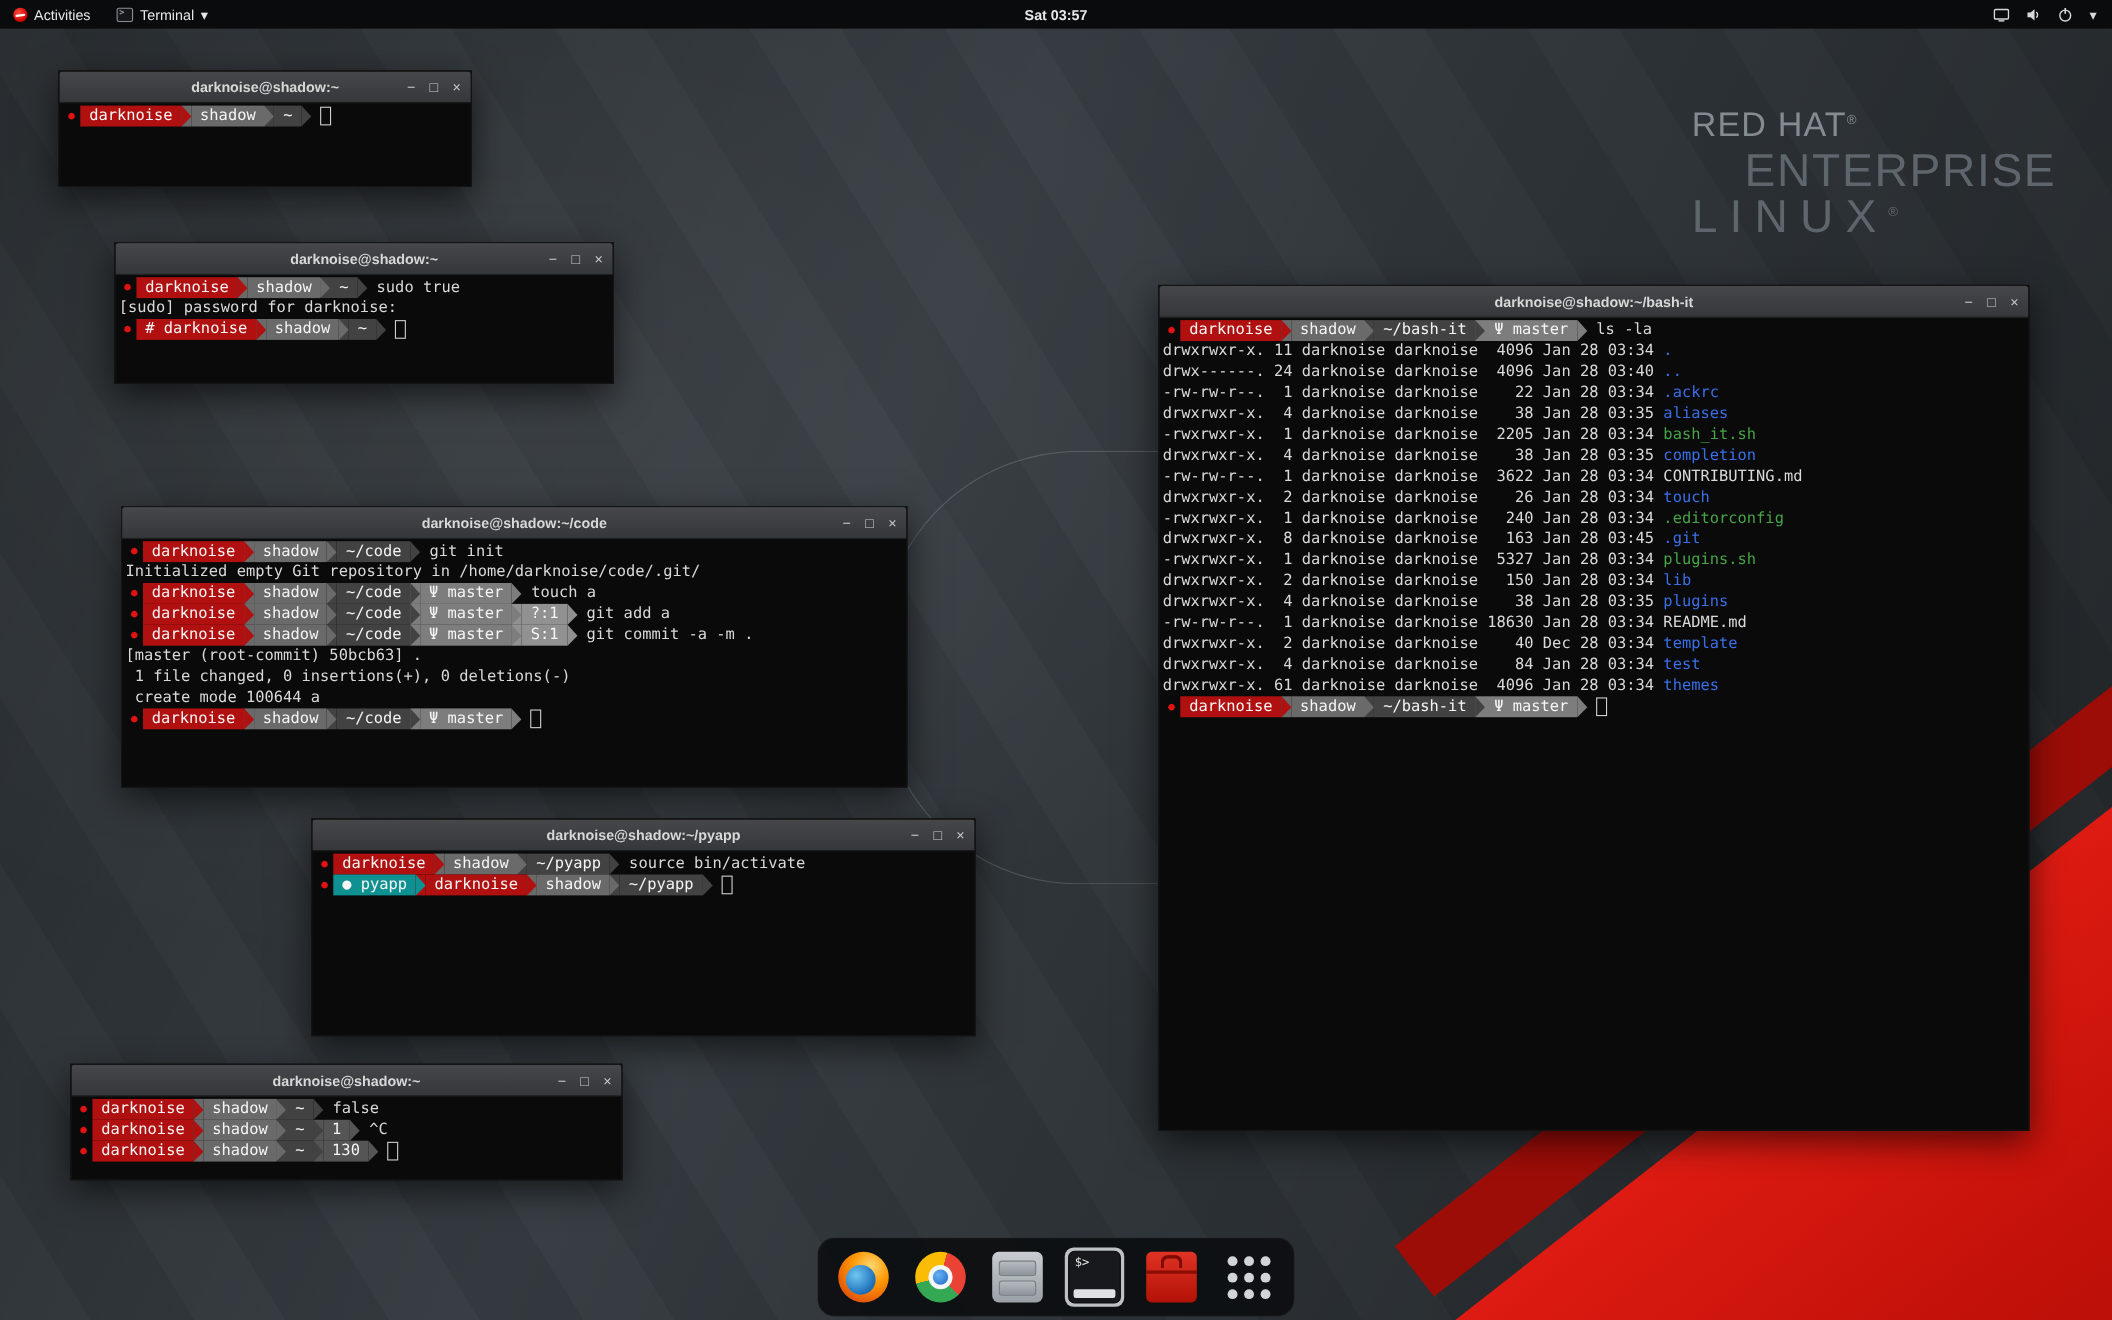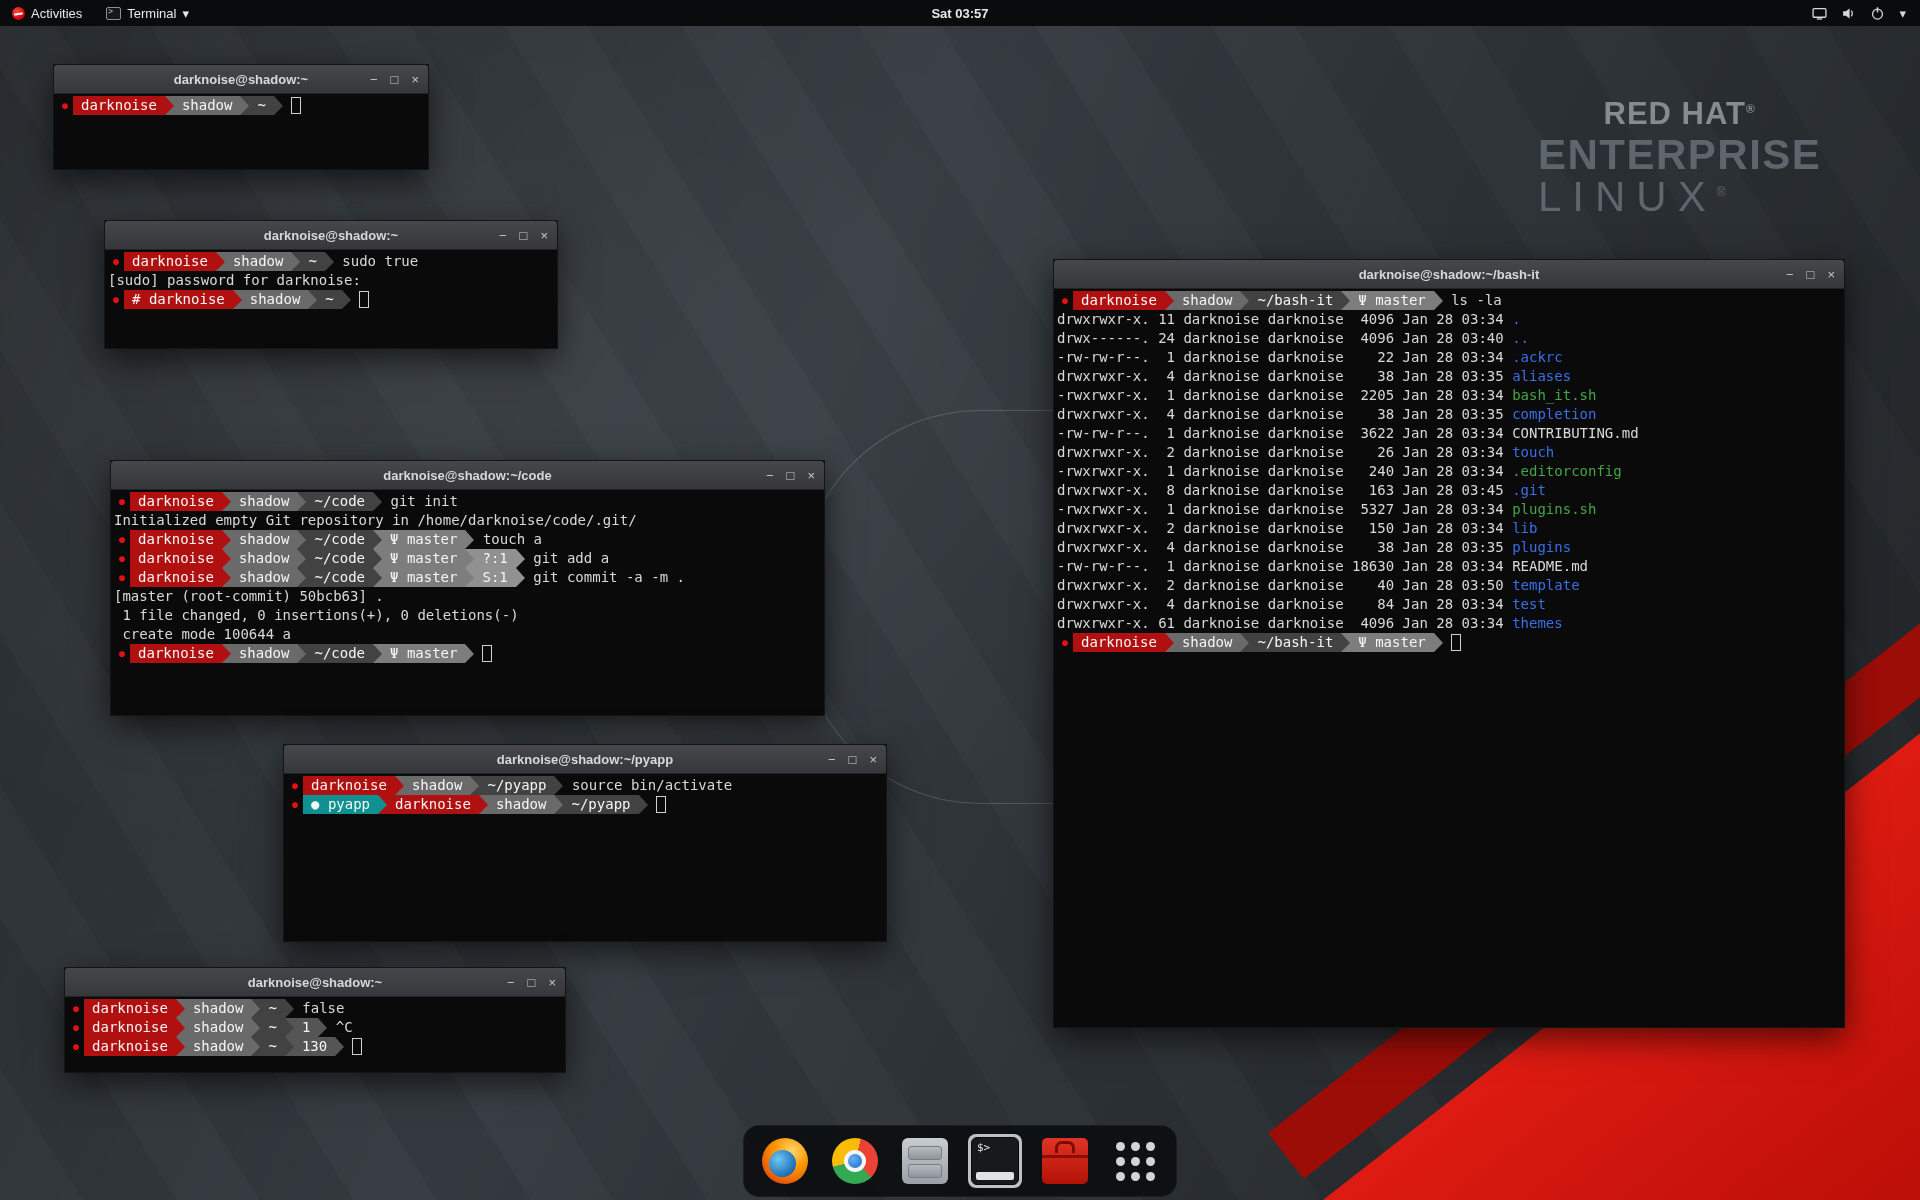--- a/index.html
+++ b/index.html
@@ -14,22 +14,22 @@
   .stripe-main{position:absolute;left:1323px;top:1200px;width:1700px;height:950px;
     transform:rotate(-38deg);transform-origin:0 0;
     background:linear-gradient(to bottom,#dd1b12 0%,#c21109 30%,#8f0a06 100%);}
   .stripe-thin{position:absolute;left:1268px;top:1133px;width:1700px;height:58px;
     transform:rotate(-38deg);transform-origin:0 0;background:#9c0d08;}
   .arc{position:absolute;left:800px;top:410px;width:600px;height:392px;
     border:1px solid rgba(255,255,255,0.16);border-right:none;
     border-radius:180px 0 0 180px;}
   
   .brand{position:absolute;left:1538px;top:98px;z-index:1;line-height:1.02;user-select:none;}
-  .brand .b1{font-size:31px;font-weight:700;letter-spacing:1px;color:#848b91;text-align:center;}
-  .brand .b2{font-size:42px;font-weight:700;letter-spacing:1.5px;color:#5e656c;margin-top:4px;}
+  .brand .b1{font-size:31px;font-weight:400;letter-spacing:1px;color:#848b91;}
+  .brand .b2{font-size:42px;font-weight:400;letter-spacing:1.5px;color:#5e656c;margin-top:4px;margin-left:48px;}
   .brand .b3{font-size:42px;font-weight:400;letter-spacing:11px;color:#5e656c;}
   .brand sup{font-size:12px;}
   
   .topbar{position:absolute;top:0;left:0;right:0;height:26px;background:#0a0b0c;z-index:100;
     display:flex;align-items:center;color:#e8e8e8;font-size:13px;}
   .tb-btn{display:flex;align-items:center;gap:6px;padding:0 12px;height:100%;cursor:default;}
   .rh-dot{width:13px;height:13px;border-radius:50%;background:radial-gradient(circle at 38% 35%,#ff4a3d,#c00 70%);position:relative;}
   .rh-dot::after{content:'';position:absolute;left:2px;right:2px;top:6px;height:2px;background:#fff;border-radius:2px;transform:rotate(-8deg);}
   .term-mini{width:13px;height:11px;background:#15171a;border:1px solid #8a8f94;border-radius:2px;position:relative;}
   .term-mini::after{content:'>';position:absolute;top:-1px;left:1px;font-size:8px;color:#b6babe;font-family:"DejaVu Sans Mono",monospace;}
@@ -225,21 +225,21 @@
       <div class="tline"><span>-rwxrwxr-x.  1 darknoise darknoise  2205 Jan 28 03:34 </span><span style="color: rgb(70, 165, 70);">bash_it.sh</span></div>
       <div class="tline"><span>drwxrwxr-x.  4 darknoise darknoise    38 Jan 28 03:35 </span><span style="color: rgb(58, 111, 232);">completion</span></div>
       <div class="tline"><span>-rw-rw-r--.  1 darknoise darknoise  3622 Jan 28 03:34 </span><span>CONTRIBUTING.md</span></div>
       <div class="tline"><span>drwxrwxr-x.  2 darknoise darknoise    26 Jan 28 03:34 </span><span style="color: rgb(58, 111, 232);">touch</span></div>
       <div class="tline"><span>-rwxrwxr-x.  1 darknoise darknoise   240 Jan 28 03:34 </span><span style="color: rgb(70, 165, 70);">.editorconfig</span></div>
       <div class="tline"><span>drwxrwxr-x.  8 darknoise darknoise   163 Jan 28 03:45 </span><span style="color: rgb(58, 111, 232);">.git</span></div>
       <div class="tline"><span>-rwxrwxr-x.  1 darknoise darknoise  5327 Jan 28 03:34 </span><span style="color: rgb(70, 165, 70);">plugins.sh</span></div>
       <div class="tline"><span>drwxrwxr-x.  2 darknoise darknoise   150 Jan 28 03:34 </span><span style="color: rgb(58, 111, 232);">lib</span></div>
       <div class="tline"><span>drwxrwxr-x.  4 darknoise darknoise    38 Jan 28 03:35 </span><span style="color: rgb(58, 111, 232);">plugins</span></div>
       <div class="tline"><span>-rw-rw-r--.  1 darknoise darknoise 18630 Jan 28 03:34 </span><span>README.md</span></div>
-      <div class="tline"><span>drwxrwxr-x.  2 darknoise darknoise    40 Jan 28 03:50 </span><span style="color: rgb(58, 111, 232);">template</span></div>
+      <div class="tline"><span>drwxrwxr-x.  2 darknoise darknoise    40 Dec 28 03:34 </span><span style="color: rgb(58, 111, 232);">template</span></div>
       <div class="tline"><span>drwxrwxr-x.  4 darknoise darknoise    84 Jan 28 03:34 </span><span style="color: rgb(58, 111, 232);">test</span></div>
       <div class="tline"><span>drwxrwxr-x. 61 darknoise darknoise  4096 Jan 28 03:34 </span><span style="color: rgb(58, 111, 232);">themes</span></div>
       <div class="tline"><span class="ticon-redhat">●</span><span class="seg" style="background: rgb(177, 16, 16);">darknoise</span><span class="parrow" style="background: rgb(106, 106, 106);"><span class="ptri" style="border-left-color: rgb(177, 16, 16);"></span></span><span class="seg" style="background: rgb(106, 106, 106);">shadow</span><span class="parrow" style="background: rgb(66, 66, 66);"><span class="ptri" style="border-left-color: rgb(106, 106, 106);"></span></span><span class="seg" style="background: rgb(66, 66, 66);">~/bash-it</span><span class="parrow" style="background: rgb(125, 125, 125);"><span class="ptri" style="border-left-color: rgb(66, 66, 66);"></span></span><span class="seg" style="background: rgb(125, 125, 125);">Ψ master</span><span class="parrow"><span class="ptri" style="border-left-color: rgb(125, 125, 125);"></span></span><span class="tcursor"></span></div>
     </div>
 </div>
 
 <div class="dock">
   <div class="dock-item">
       <div class="ic ff"></div>
     </div>

